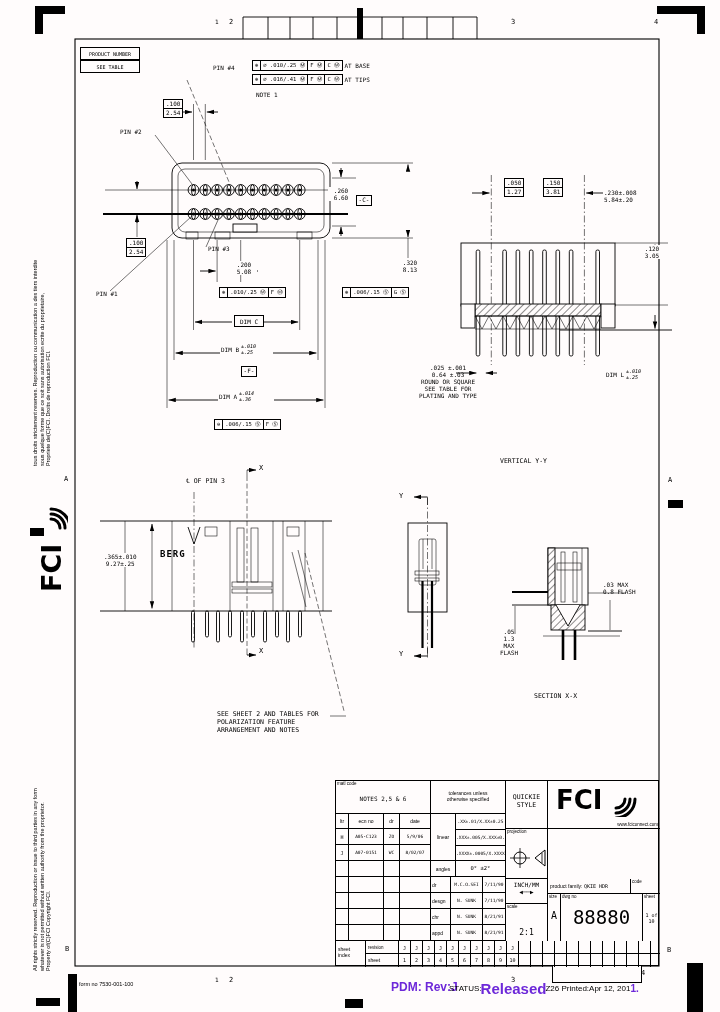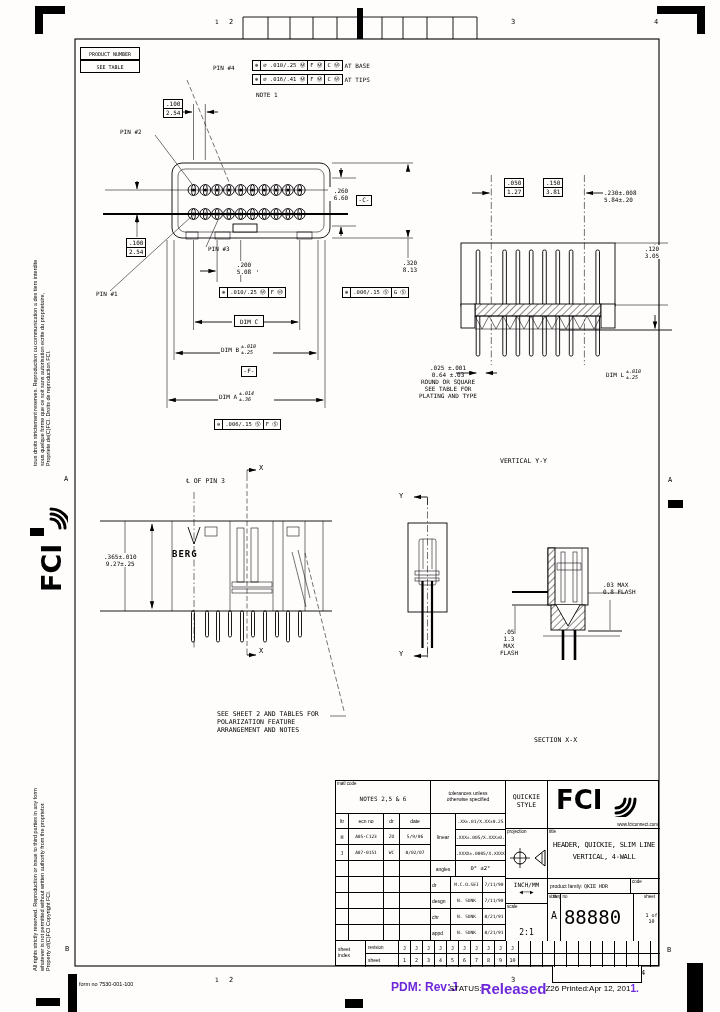--- a/index.html
+++ b/index.html
@@ -388,41 +388,41 @@
 <div class="a dimpair" style="left:606px;top:369px">
   <span>DIM L</span>
   <span class="stack">
       <i>±.010</i>
       <i>±.25</i>
     </span>
 </div>
 <div class="a m f65" style="left:500px;top:457px">VERTICAL Y-Y</div>
 
 <div class="a m f65" style="left:186px;top:477px">℄ OF PIN 3</div>
-<div class="a berg" style="left:172px;top:549px">BERG</div>
+<div class="a berg" style="left:160px;top:549px">BERG</div>
 <div class="a m f6 ctr wbg" style="left:104px;top:553px">
   <div>.365±.010</div>
   <div>9.27±.25</div>
 </div>
 <div class="a m f7" style="left:259px;top:464px">X</div>
 <div class="a m f7" style="left:259px;top:647px">X</div>
 <div class="a m f7" style="left:399px;top:492px">Y</div>
 <div class="a m f7" style="left:399px;top:650px">Y</div>
 
 <div class="a m f6" style="left:603px;top:581px">
   <div>.03 MAX</div>
   <div>0.8 FLASH</div>
 </div>
 <div class="a m f6 ctr" style="left:494px;top:628px;width:30px">
   <div>.05</div>
   <div>1.3</div>
   <div>MAX</div>
   <div>FLASH</div>
 </div>
-<div class="a m f65" style="left:534px;top:736px">SECTION X-X</div>
+<div class="a m f65" style="left:534px;top:692px">SECTION X-X</div>
 
 <div class="a m f65" style="left:217px;top:710px">
   <div>SEE SHEET 2 AND TABLES FOR</div>
   <div>POLARIZATION FEATURE</div>
   <div>ARRANGEMENT AND NOTES</div>
 </div>
 
 <div class="a bx" style="left:552px;top:959px;width:90px;height:24px">
   <div class="s f5 ctr">cage code</div>
 </div>
@@ -488,45 +488,40 @@
   </div>
   <div class="tc" style="left:170px;top:48px;width:42px;height:50px">
     <span class="cl-lab s">projection</span>
     <svg width="38" height="22" style="position:absolute;left:3px;top:18px">
       <circle cx="11" cy="11" r="6" style="stroke:#000;fill:none"></circle>
       <path d="M11,1V21 M1,11H21" style="stroke:#000;fill:none;stroke-width:.8"></path>
       <path d="M36,3 L26,11 L36,19 Z" style="stroke:#000;fill:none"></path>
       <path d="M33,6 V16" style="stroke:#000;fill:none;stroke-width:.8"></path>
     </svg>
   </div>
-  <div class="tc nr" style="left:212px;top:48px;width:112px;height:50px">
-    <span class="cl-lab s">title</span>
-    <div class="m f7 ctr" style="margin-top:12px;letter-spacing:-0.3px">HEADER, QUICKIE, SLIM LINE</div>
-    <div class="m f7 ctr" style="margin-top:3px;letter-spacing:-0.3px">VERTICAL, 4-WALL</div>
-  </div>
   <div class="tc ctr" style="left:170px;top:98px;width:42px;height:25px">
     <div class="m f6" style="margin-top:2px">INCH/MM</div>
     <div class="m f6">◀──▶</div>
   </div>
   <div class="tc s f5" style="left:212px;top:98px;width:83px;height:15px;padding:4px 0 0 2px">
     <span>product family:</span>
     <span class="m">QKIE HDR</span>
   </div>
   <div class="tc nr" style="left:295px;top:98px;width:29px;height:15px">
     <span class="cl-lab s">code</span>
   </div>
   <div class="tc nb" style="left:170px;top:123px;width:42px;height:37px">
     <span class="cl-lab s">scale</span>
     <div class="m f8 ctr" style="margin-top:24px">2:1</div>
   </div>
   <div class="tc nb" style="left:212px;top:113px;width:13px;height:47px">
     <span class="cl-lab s">size</span>
     <div class="m ctr" style="margin-top:16px;font-size:10px">A</div>
   </div>
-  <div class="tc nb" style="left:216px;top:113px;width:82px;height:47px">
+  <div class="tc nb" style="left:225px;top:113px;width:82px;height:47px">
     <span class="cl-lab s">dwg no</span>
     <div class="m ctr" style="margin-top:12px;font-size:19px">88880</div>
   </div>
   <div class="tc nb nr" style="left:307px;top:113px;width:17px;height:47px">
     <span class="cl-lab s">sheet</span>
     <div class="m f5 ctr" style="margin-top:18px">1 of 10</div>
   </div>
 
   <div class="tc nb s f5" style="left:0;top:160px;width:30px;height:26px;padding:5px 0 0 2px">
     <div>sheet</div>

